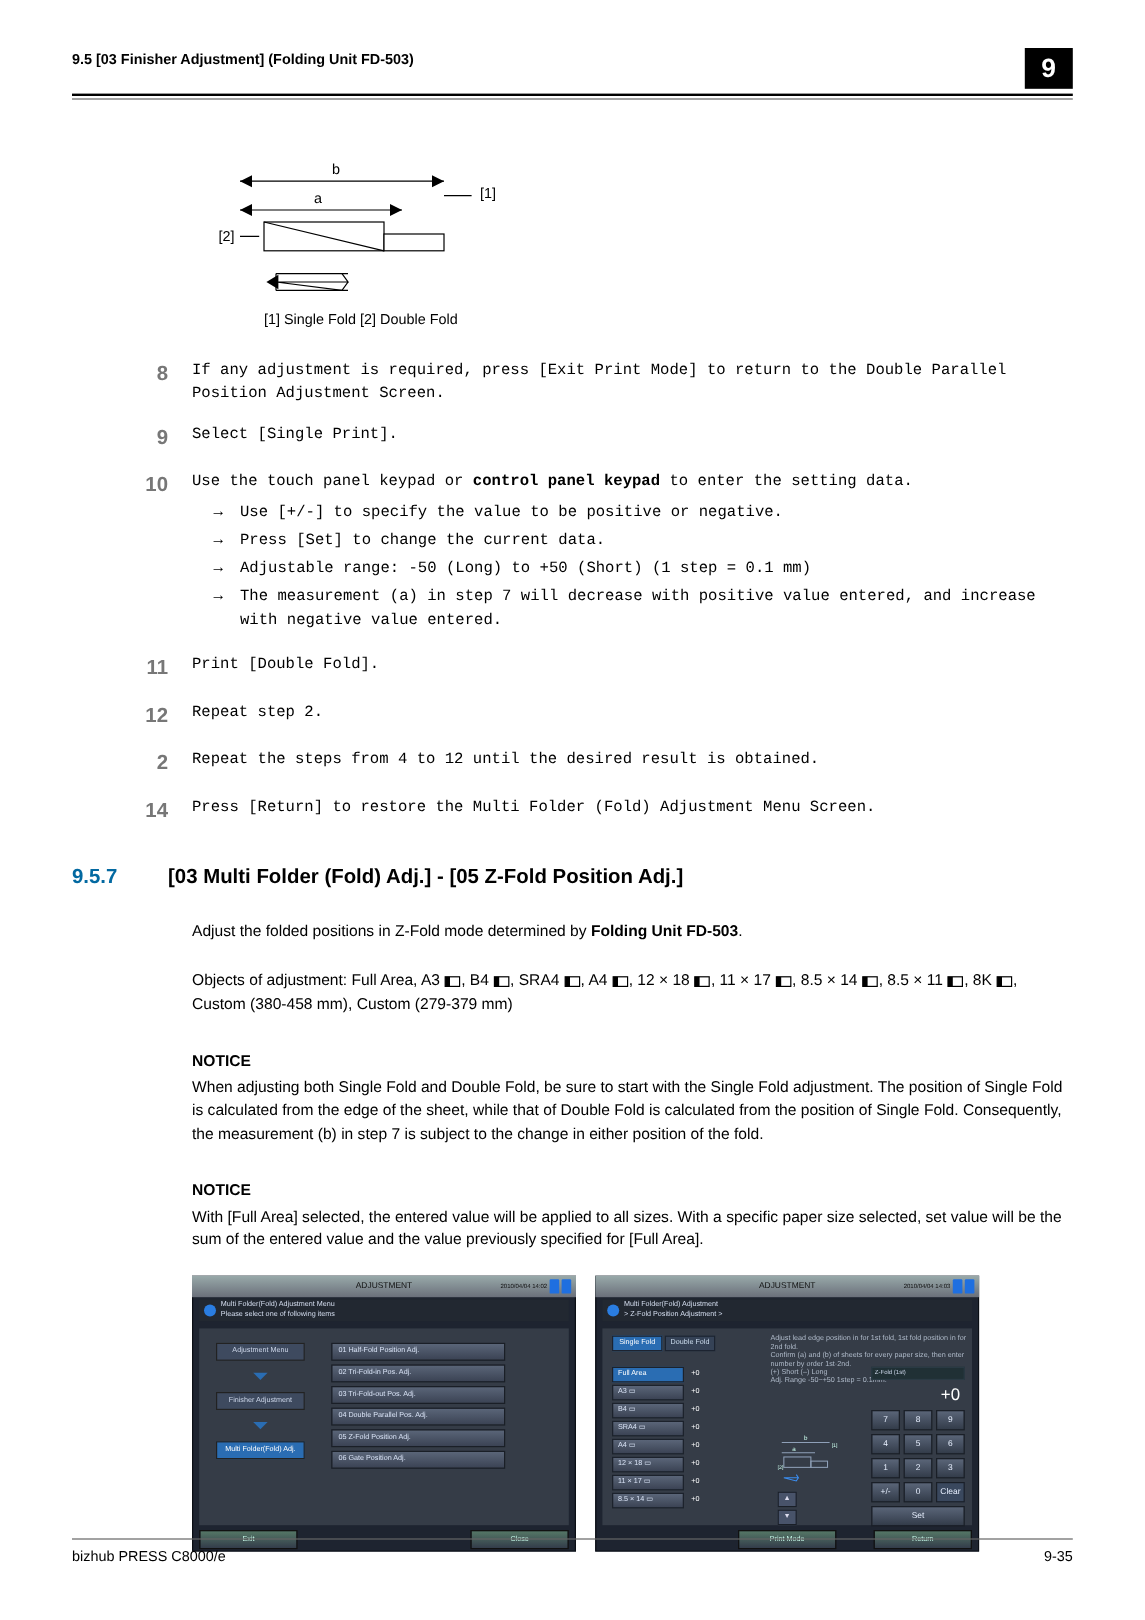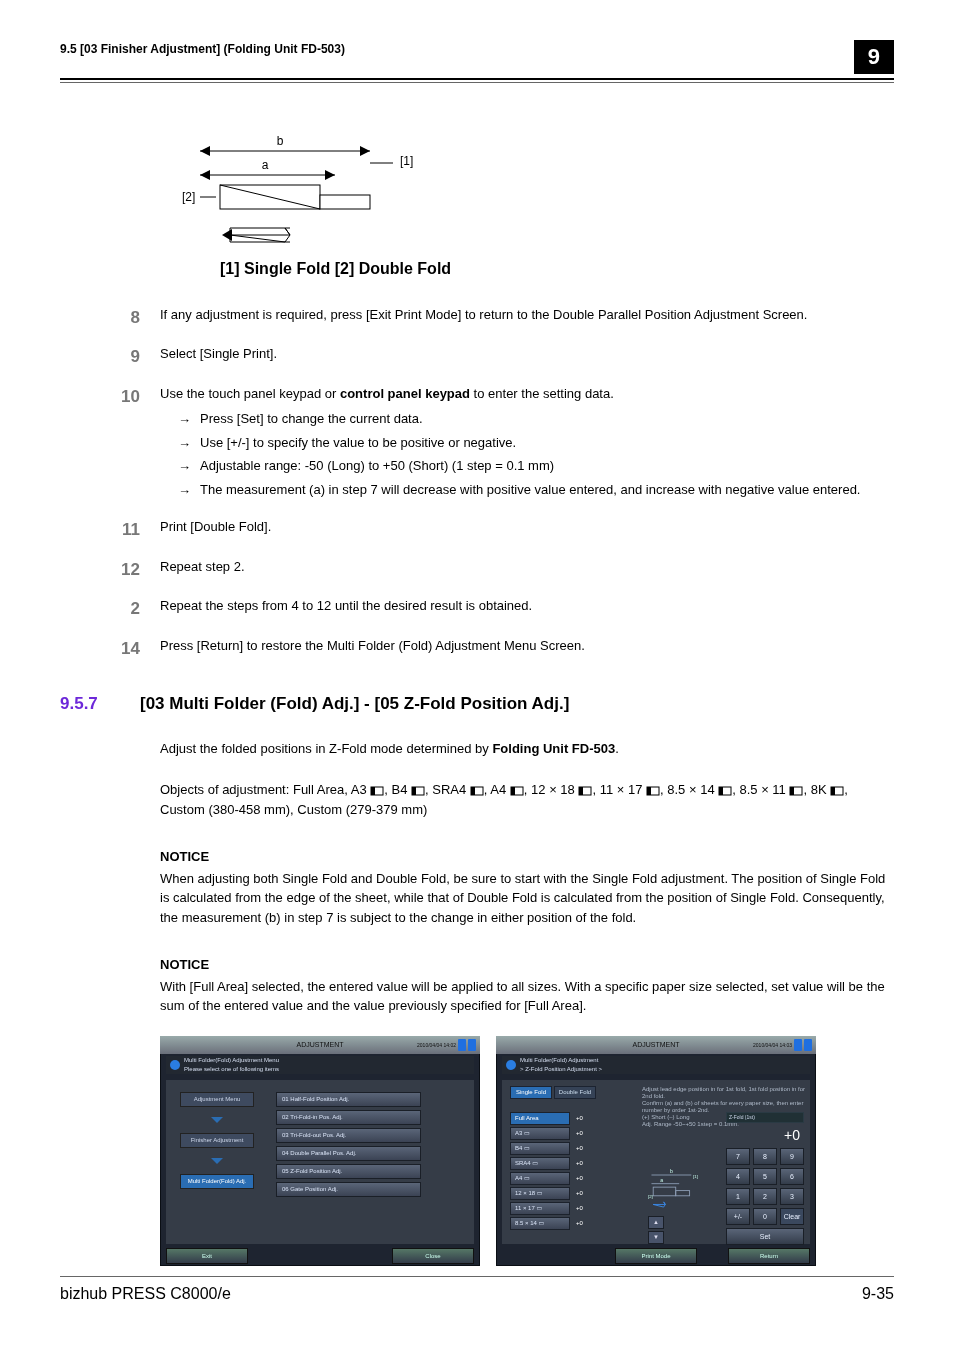--- a/index.html
+++ b/index.html
@@ -35,41 +35,41 @@
   line-height:1;
 }
 .hr1{border:none;border-top:2px solid #000;margin:4px 0 0 0;}
 .hr2{border:none;border-top:.5px solid #666;margin:2px 0 0 0;}
 
 .content{margin-top:40px;}
 
 
 .diagram-wrap{margin-left:100px;}
 .fold-diagram{width:280px;height:120px;}
-.caption{font-size:16px;margin:8px 0 24px 60px;font-weight:bold;}
+.caption{font-size:12px;margin:8px 0 24px 60px;}
 
 
 .step{display:flex;margin:14px 0;}
 .step-num{
   width:80px;flex-shrink:0;
   text-align:right;padding-right:20px;
   font-size:17px;font-weight:bold;color:#777;
 }
-.step-body{flex:1;}
+.step-body{flex:1;font-family:Liberation Mono, monospace;}
 .sublist{list-style:none;padding:0;margin:6px 0 0 18px;}
 .sublist li{position:relative;padding-left:22px;margin:4px 0;}
 .sublist li:before{
   content:"\2192";position:absolute;left:0;top:0;font-weight:bold;
 }
 
 .section-heading{
   font-size:17px;font-weight:bold;margin:30px 0 10px 0;
   display:flex;
 }
-.section-num{width:80px;flex-shrink:0;color:#6d28d9;}
+.section-num{width:80px;flex-shrink:0;color:#0369a1;}
 .body-block{margin-left:100px;}
 .para{margin:22px 0;}
 .orient-icon{display:inline-block;vertical-align:middle;}
 .notice{font-weight:bold;margin-top:28px;}
 .notice-body{margin:2px 0 10px 0;}
 
 
 .screens{
   display:flex;gap:16px;margin:20px 0 0 100px;
 }
@@ -128,21 +128,21 @@
 .setlabel{font-size:5px;color:#cbd5e8;border:1px solid #2a3a44;height:9px;line-height:9px;padding-left:2px;background:#203035;}
 .setval{font-size:14px;text-align:right;color:#fff;margin:2px 0;padding-right:4px;}
 .keypad{display:grid;grid-template-columns:repeat(3,1fr);gap:3px;}
 .key{height:15px;line-height:15px;text-align:center;background:linear-gradient(#5a6578,#333c4a);border:1px solid #1a1f27;color:#e8f0ff;font-size:7px;}
 .key.clear{background:#3a485e;}
 .pbtn.mid{position:absolute;left:50%;transform:translateX(-50%);width:80px;}
 
 
 .footer{
   position:absolute;bottom:44px;left:60px;right:60px;
-  font-size:16px;display:flex;justify-content:space-between;text-align:center;
+  font-size:12px;display:flex;justify-content:space-between;text-align:center;
 }
 .footer:before{
   content:"";position:absolute;top:-6px;left:0;right:0;border-top:.5px solid #666;
 }
 </style>
 </head>
 <body>
 
 <div class="page">
 
@@ -189,22 +189,22 @@
     <div class="step">
         <div class="step-num">9</div>
       <div class="step-body">Select [Single Print].</div>
       </div>
 
     <div class="step">
         <div class="step-num">10</div>
       <div class="step-body">
         <span>Use the touch panel keypad or <b>control panel keypad</b> to enter the setting data.</span>
         <ul class="sublist">
+          <li>Use [+/-] to specify the value to be positive or negative.</li>
           <li>Press [Set] to change the current data.</li>
-          <li>Use [+/-] to specify the value to be positive or negative.</li>
           <li>Adjustable range: -50 (Long) to +50 (Short) (1 step = 0.1 mm)</li>
           <li>The measurement (a) in step 7 will decrease with positive value entered, and increase with negative value entered.</li>
         </ul>
       </div>
       </div>
 
     <div class="step">
         <div class="step-num">11</div>
       <div class="step-body">Print [Double Fold].</div>
       </div>

